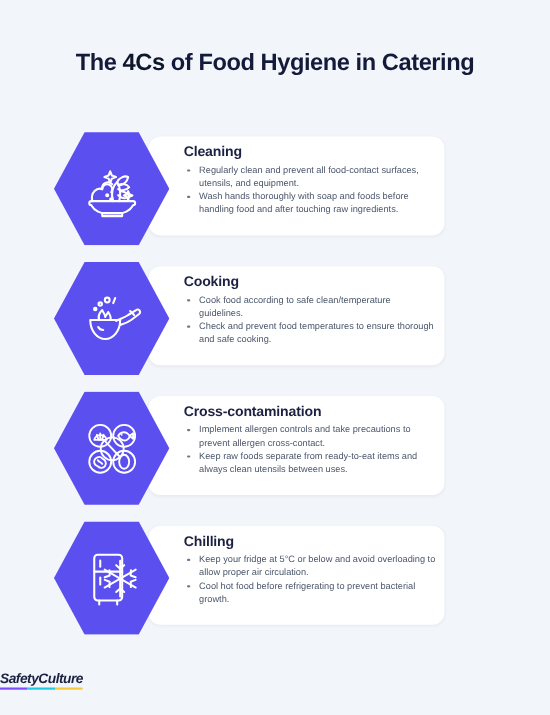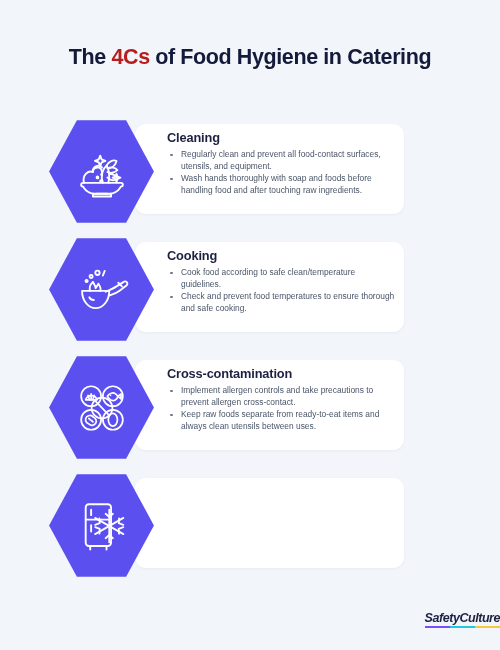--- a/index.html
+++ b/index.html
@@ -21,21 +21,21 @@
     top: 42px;
     left: 0;
     width: 500px;
     text-align: center;
     font-size: 21.5px;
     font-weight: bold;
     letter-spacing: -0.4px;
     color: #131a3a;
     line-height: 30px;
   }
-  .accent { color: #b91c1c; }
+  .accent { color: #0f172a; }
 
   
   .cards {
     position: absolute;
     top: 118px;
     left: 0;
     width: 452px;
   }
   .card-row {
     position: relative;
@@ -114,21 +114,21 @@
     height: 58px;
   }
   .hex-icon svg { display: block; width: 100%; height: 100%; }
 
   
   .footer {
     position: absolute;
     left: 0;
     bottom: 18px;
     width: 500px;
-    text-align: right;
+    text-align: left;
   }
   .logo-wrap { display: inline-block; position: relative; }
   .logo-text {
     font-size: 12.5px;
     font-weight: bold;
     font-style: italic;
     letter-spacing: -0.45px;
     color: #1c2142;
     line-height: 14px;
   }
@@ -252,20 +252,27 @@
           <g stroke-width="2">
             <path d="M40 32 v-18 M40 32 v18"></path>
             <path d="M24.4 23 L55.6 41 M24.4 41 L55.6 23"></path>
             <path d="M36 18.5 l4 3.6 l4 -3.6 M36 45.5 l4 -3.6 l4 3.6"></path>
             <path d="M29.2 23.5 l0.3 5.4 l-5 1.8 M50.8 40.5 l-0.3 -5.4 l5 -1.8"></path>
             <path d="M29.2 40.5 l0.3 -5.4 l-5 -1.8 M50.8 23.5 l-0.3 5.4 l5 1.8"></path>
           </g>
         </svg>
       </div>
     </div>
+    <div class="card-text">
+      <div class="card-heading">Chilling</div>
+      <ul class="bullets">
+        <li>Keep your fridge at 5°C or below and avoid overloading to allow proper air circulation.</li>
+        <li>Cool hot food before refrigerating to prevent bacterial growth.</li>
+      </ul>
+    </div>
   </div>
 
 </div>
 
 <div class="footer">
   <div class="logo-wrap">
     <div class="logo-text">SafetyCulture</div>
     <div class="logo-underline">
       <span style="background:#7c4dff"></span>
       <span style="background:#22c8e0"></span>

